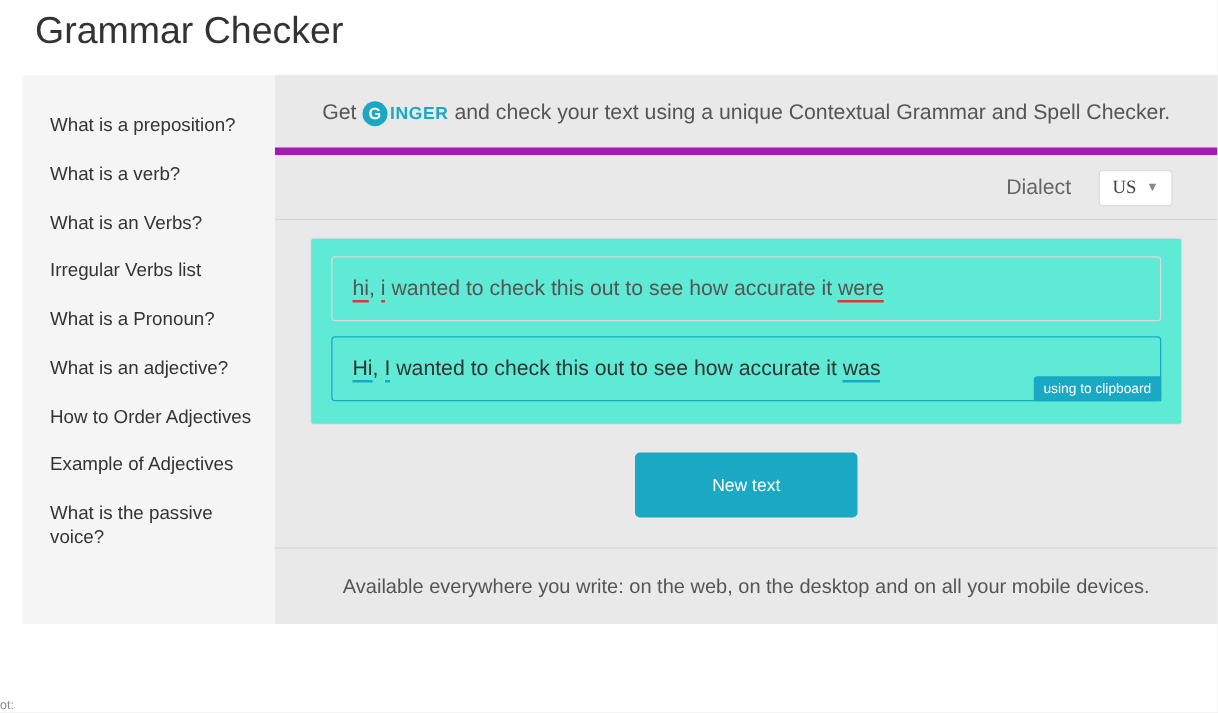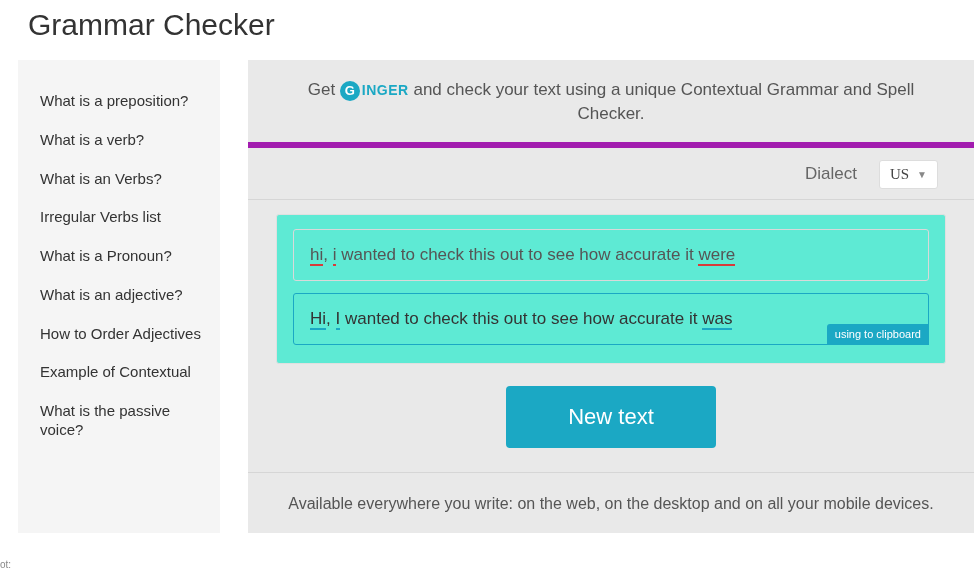--- a/index.html
+++ b/index.html
@@ -14,21 +14,20 @@
   }
   .page-title {
     font-size: 30px;
     font-weight: 300;
     color: #333;
     padding: 8px 0 0 28px;
   }
   .layout {
     display: flex;
     padding: 18px 0 0 18px;
-    gap: 28px;
   }
   .sidebar {
     width: 202px;
     background: #f5f5f5;
     padding: 22px 18px 14px 22px;
     flex-shrink: 0;
   }
   .sidebar-item {
     font-size: 15px;
     color: #333;
@@ -139,21 +138,21 @@
   .newtext-row {
     display: flex;
     justify-content: center;
     padding: 22px 0 24px 0;
   }
   .newtext-btn {
     background: #1ba8c4;
     color: #fff;
     border: none;
     border-radius: 4px;
-    font-size: 22px;
+    font-size: 14px;
     padding: 18px 62px;
     cursor: pointer;
   }
   .footer-note {
     border-top: 1px solid #d6d6d6;
     background: #e9e9e9;
     text-align: center;
     color: #555;
     font-size: 16px;
     padding: 20px 36px 18px 36px;
@@ -173,21 +172,21 @@
 
 <div class="layout">
   <nav class="sidebar">
     <div class="sidebar-item">What is a preposition?</div>
     <div class="sidebar-item">What is a verb?</div>
     <div class="sidebar-item">What is an Verbs?</div>
     <div class="sidebar-item">Irregular Verbs list</div>
     <div class="sidebar-item">What is a Pronoun?</div>
     <div class="sidebar-item">What is an adjective?</div>
     <div class="sidebar-item">How to Order Adjectives</div>
-    <div class="sidebar-item">Example of Contextual</div>
+    <div class="sidebar-item">Example of Adjectives</div>
     <div class="sidebar-item">What is the passive voice?</div>
   </nav>
 
   <main class="main">
     <div class="promo">
       <span>Get </span>
       <span class="ginger-logo">
         <span class="ginger-g">G</span>
           <span class="ginger-text">INGER</span>
       </span>

